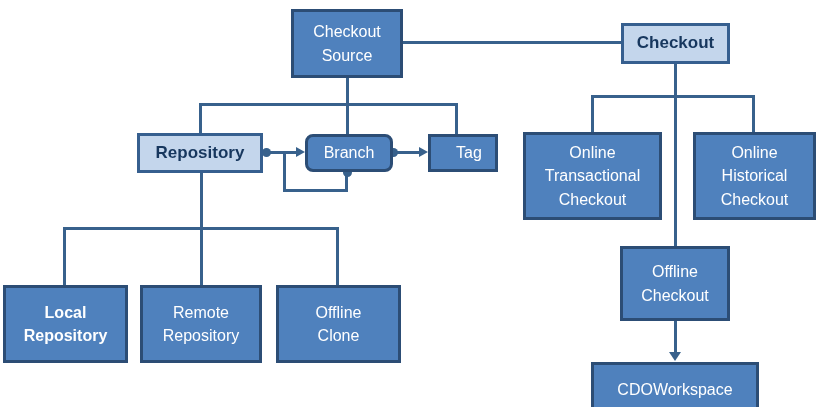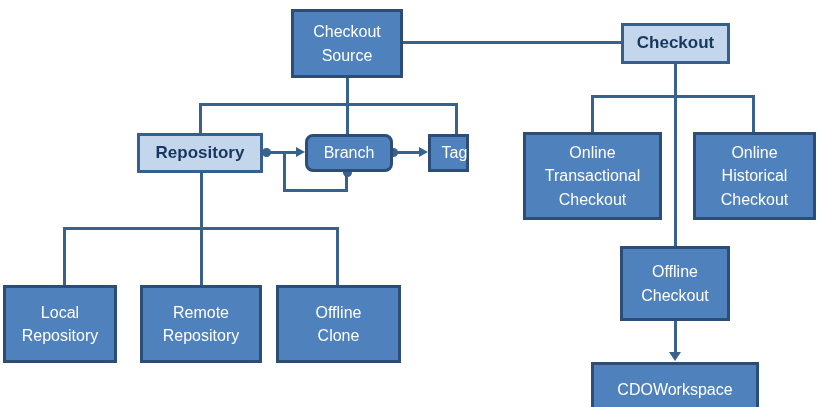--- a/index.html
+++ b/index.html
@@ -118,37 +118,37 @@
   </div>
 
   <div class="node hl" style="left:137px; top:133px; width:126px; height:40px;">
     <span>Repository</span>
   </div>
 
   <div class="node" style="left:305px; top:134px; width:88px; height:38px;border-radius:8px;">
     <span>Branch</span>
   </div>
 
-  <div class="node" style="left:428px; top:134px; width:41px; height:38px;padding-left:12px;">
+  <div class="node" style="left:428px; top:134px; width:70px; height:38px;padding-left:12px;">
     <span>Tag</span>
   </div>
 
   <div class="node" style="left:523px; top:132px; width:139px; height:88px;">
     <span>Online
 Transactional
 Checkout</span>
   </div>
 
   <div class="node" style="left:693px; top:132px; width:123px; height:88px;">
     <span>Online
 Historical
 Checkout</span>
   </div>
 
-  <div class="node" style="left:3px; top:285px; width:114px; height:78px;">
+  <div class="node" style="left:3px; top:285px; width:125px; height:78px;font-weight:bold;">
     <span>Local
 Repository</span>
   </div>
 
   <div class="node" style="left:140px; top:285px; width:122px; height:78px;justify-content:center;">
     <span>Remote
 Repository</span>
   </div>
 
   <div class="node" style="left:276px; top:285px; width:125px; height:78px;">

